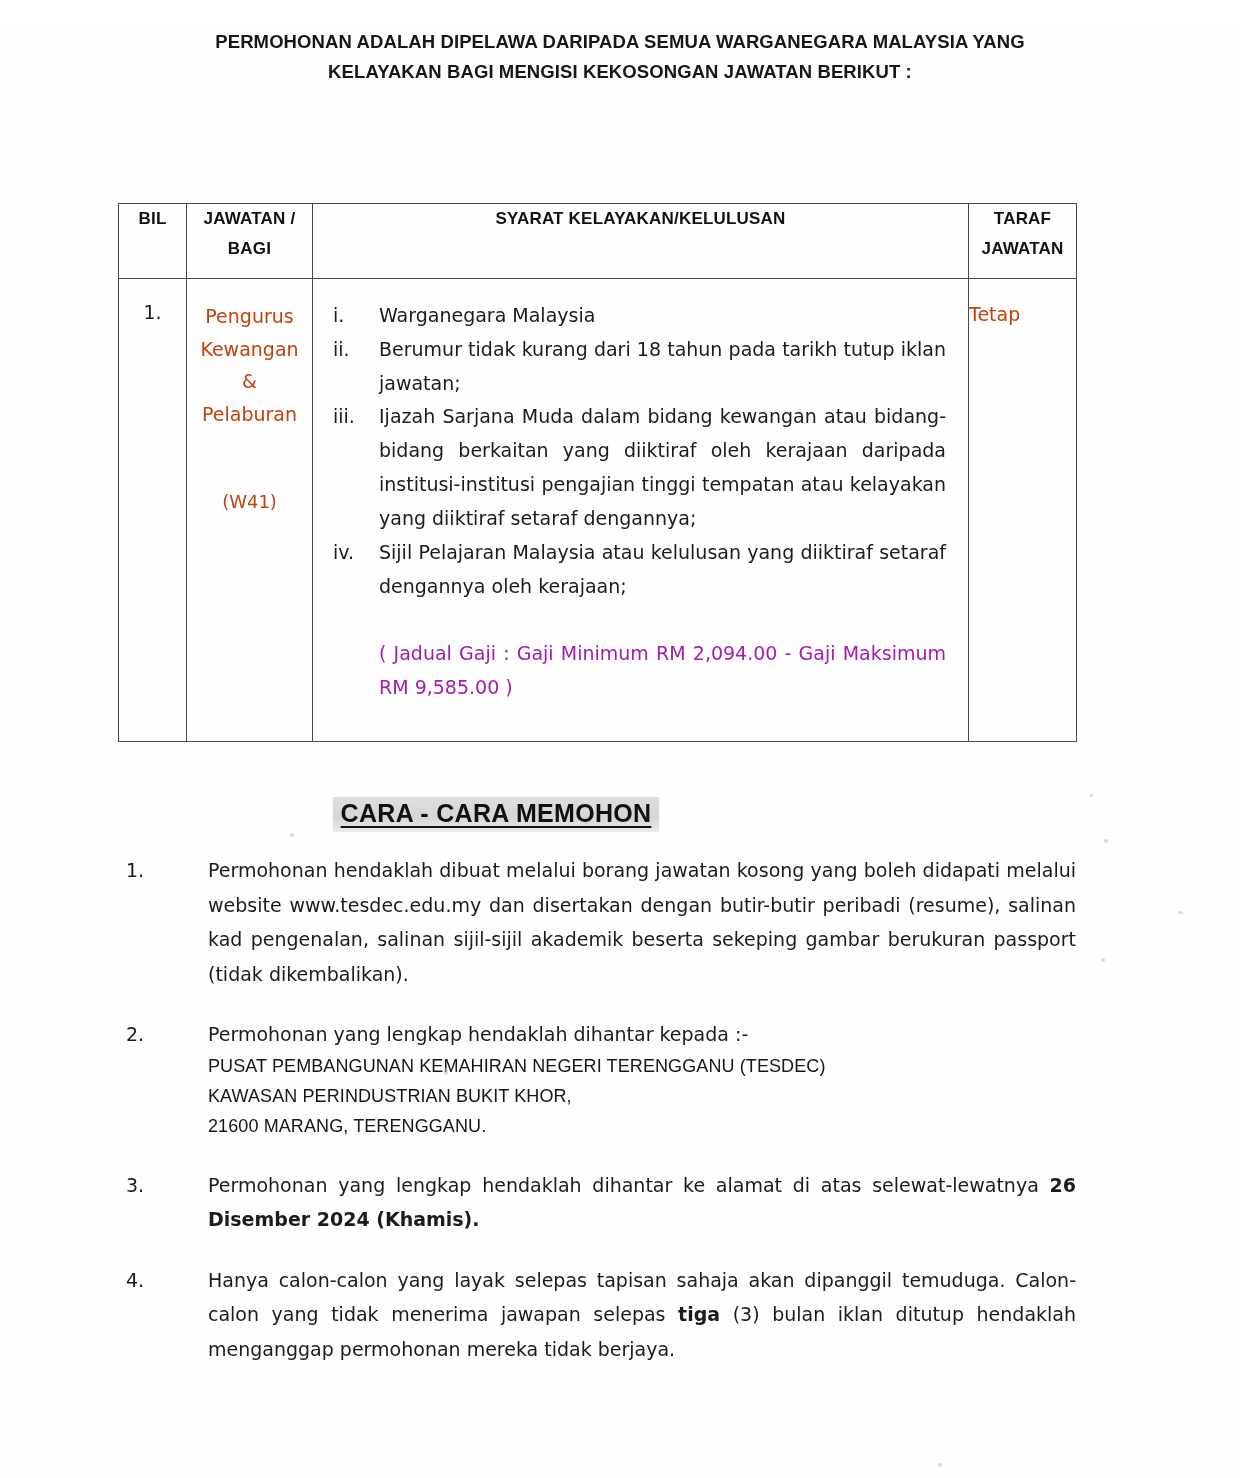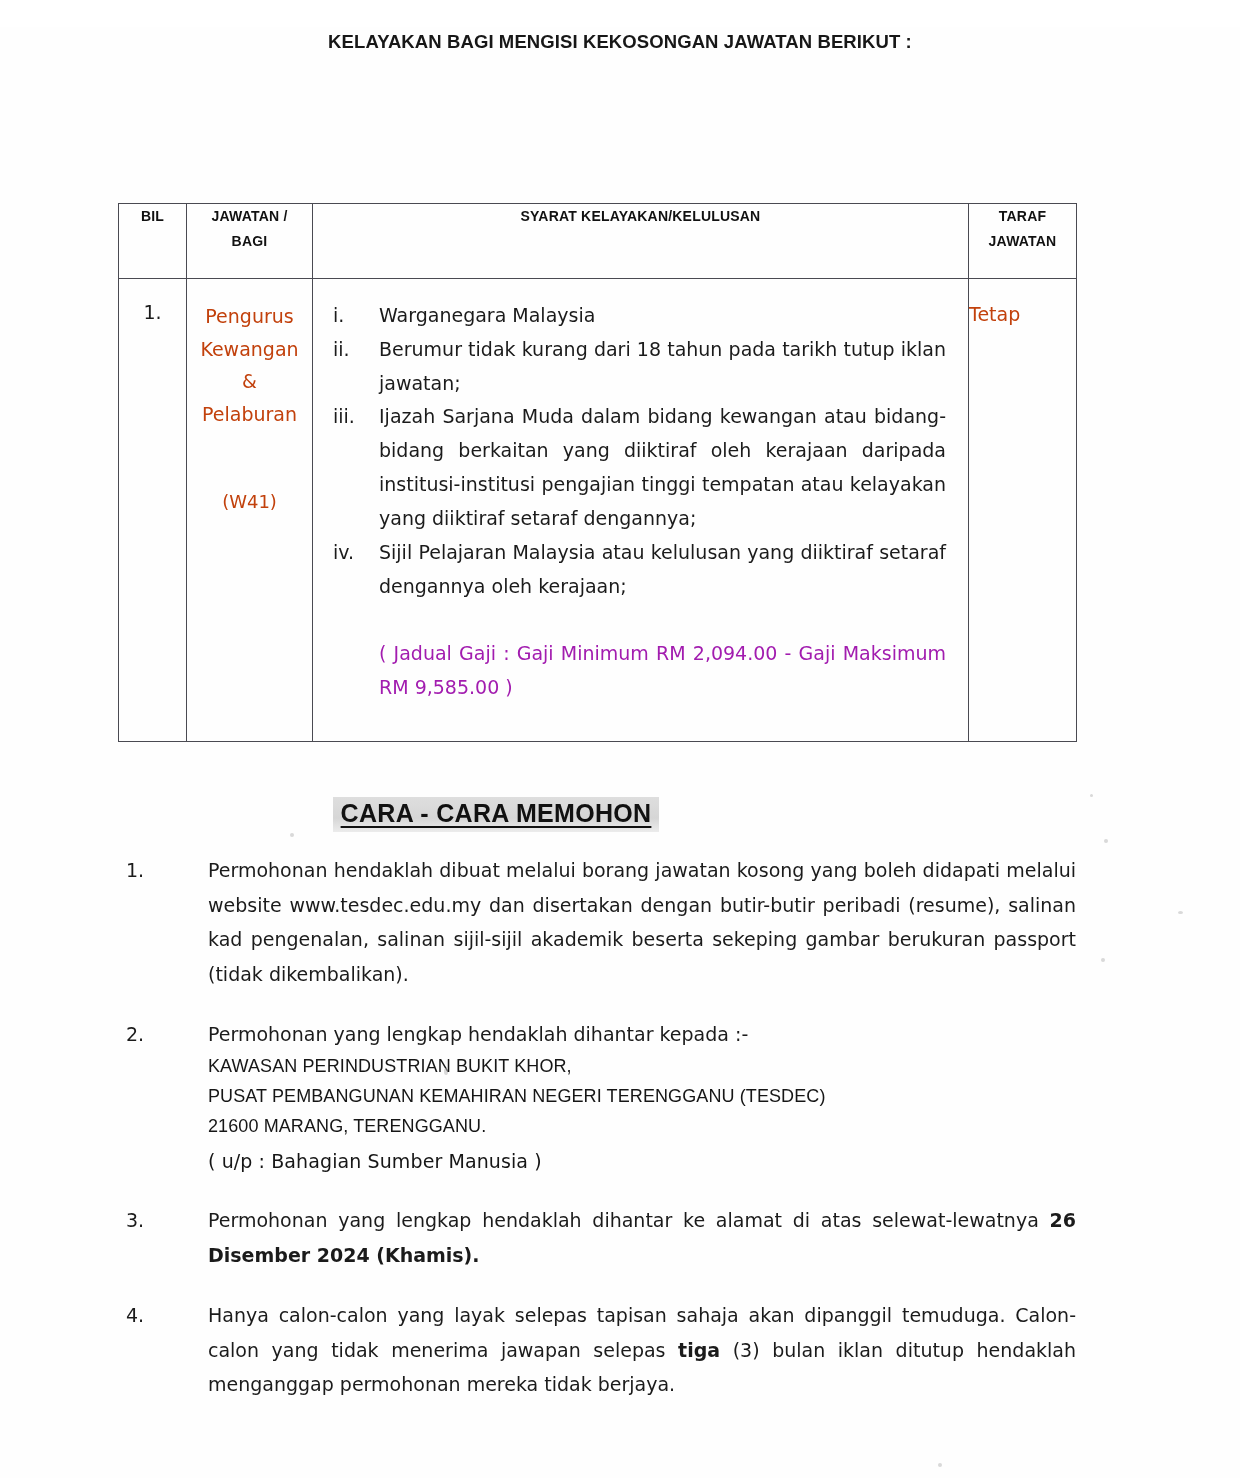--- a/index.html
+++ b/index.html
@@ -74,21 +74,21 @@
     padding: 0;
   }
   .col-bil   { width: 68px; }
   .col-jaw   { width: 126px; }
   .col-syar  { width: 656px; }
   .col-taraf { width: 108px; }
 
   th.hd {
     font-family: "Liberation Sans", sans-serif;
     font-weight: bold;
-    font-size: 14px;
+    font-size: 17px;
     color: #111;
     text-align: center;
     vertical-align: middle;
     height: 74px;
     line-height: 1.75;
     letter-spacing: 0.2px;
   }
   th.hd .sub { display: block; }
 
   td.cell { padding: 0; }
@@ -235,20 +235,21 @@
     opacity: 0.55;
   }
 </style>
 </head>
 <body>
 
 <div class="page">
 
 
   <div class="doc-subtitle">
+    <span class="line1">PERMOHONAN ADALAH DIPELAWA DARIPADA SEMUA WARGANEGARA MALAYSIA YANG</span>
     <span class="line2">KELAYAKAN BAGI MENGISI KEKOSONGAN JAWATAN BERIKUT :</span>
   </div>
 
   <div class="tbl-wrap">
     <table class="vac">
       <colgroup>
         <col class="col-bil">
         <col class="col-jaw">
         <col class="col-syar">
         <col class="col-taraf">
@@ -324,24 +325,23 @@
     <div class="step">
       <div class="step-num">1.</div>
       <div class="step-body"><span>Permohonan hendaklah dibuat melalui borang jawatan kosong yang boleh didapati melalui website </span><span class="u-link">www.tesdec.edu.my</span><span> dan disertakan dengan butir-butir peribadi (resume), salinan kad pengenalan, salinan sijil-sijil akademik beserta sekeping gambar berukuran passport (tidak dikembalikan).</span></div>
     </div>
 
     <div class="step">
       <div class="step-num">2.</div>
       <div class="step-body left">
         <span>Permohonan yang lengkap hendaklah dihantar kepada :-</span>
         <span class="addr-block">
+          <span class="ln">PUSAT PEMBANGUNAN KEMAHIRAN NEGERI TERENGGANU (TESDEC)</span>
           <span class="ln">KAWASAN PERINDUSTRIAN BUKIT KHOR,</span>
-          <span class="ln">PUSAT PEMBANGUNAN KEMAHIRAN NEGERI TERENGGANU (TESDEC)</span>
           <span class="ln">21600 MARANG, TERENGGANU.</span>
-          <span class="attn">( u/p : Bahagian Sumber Manusia )</span>
         </span>
       </div>
     </div>
 
     <div class="step">
       <div class="step-num">3.</div>
       <div class="step-body"><span>Permohonan yang lengkap hendaklah dihantar ke alamat di atas selewat-lewatnya </span><b>26 Disember 2024 (Khamis).</b></div>
     </div>
 
     <div class="step">

